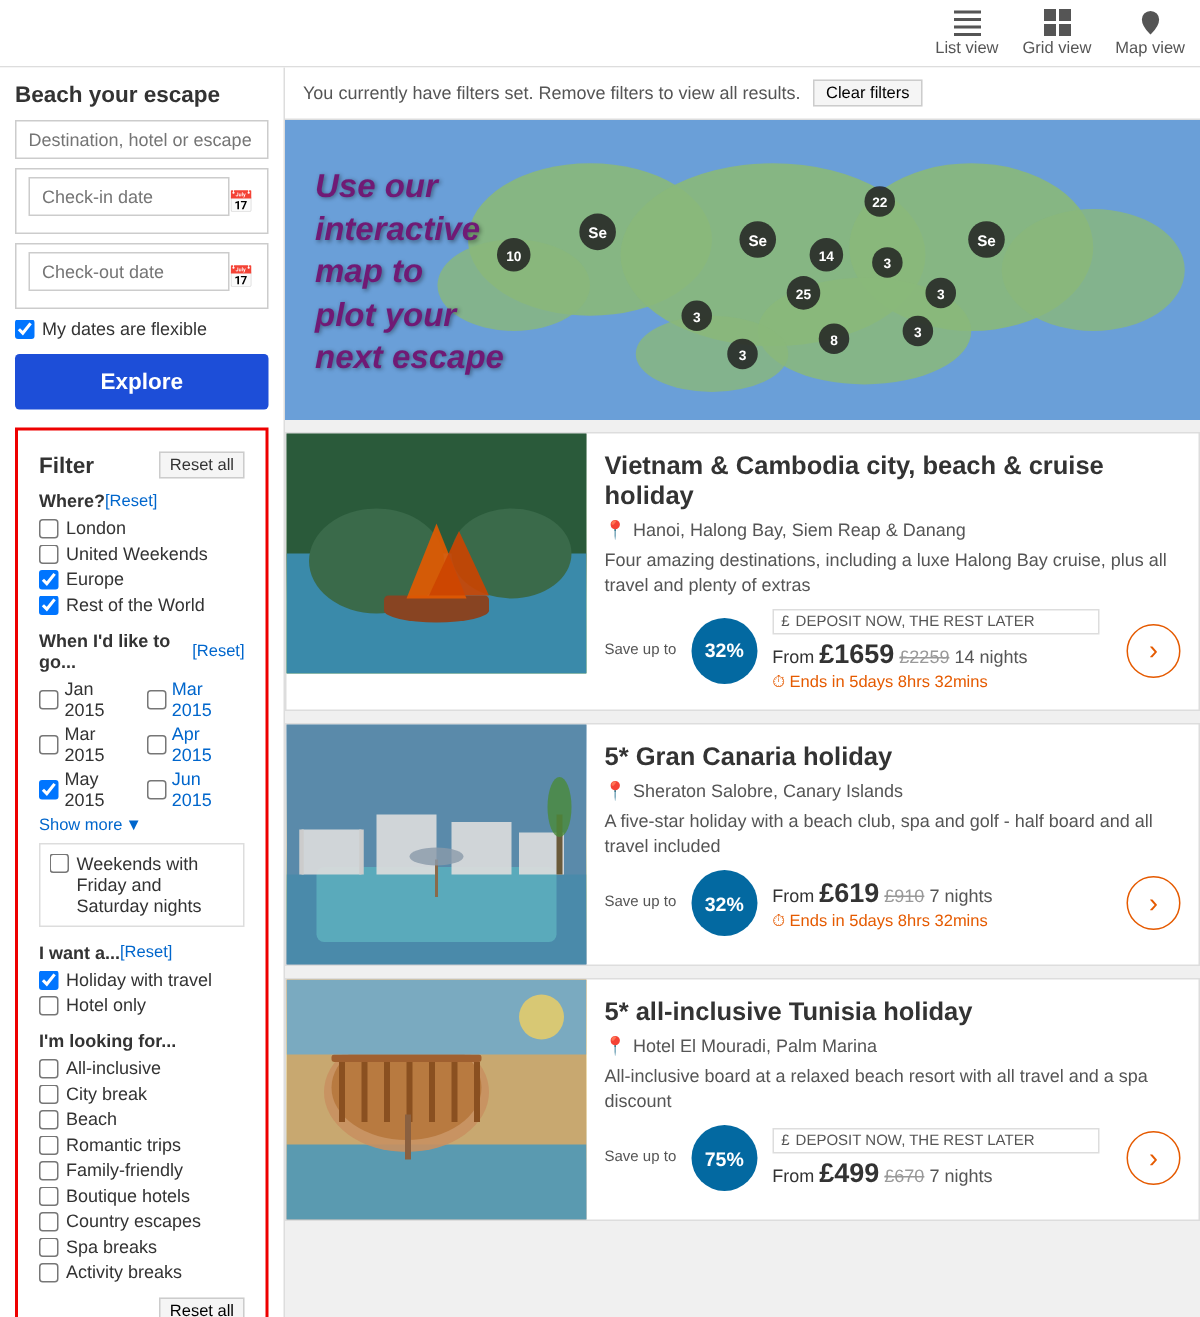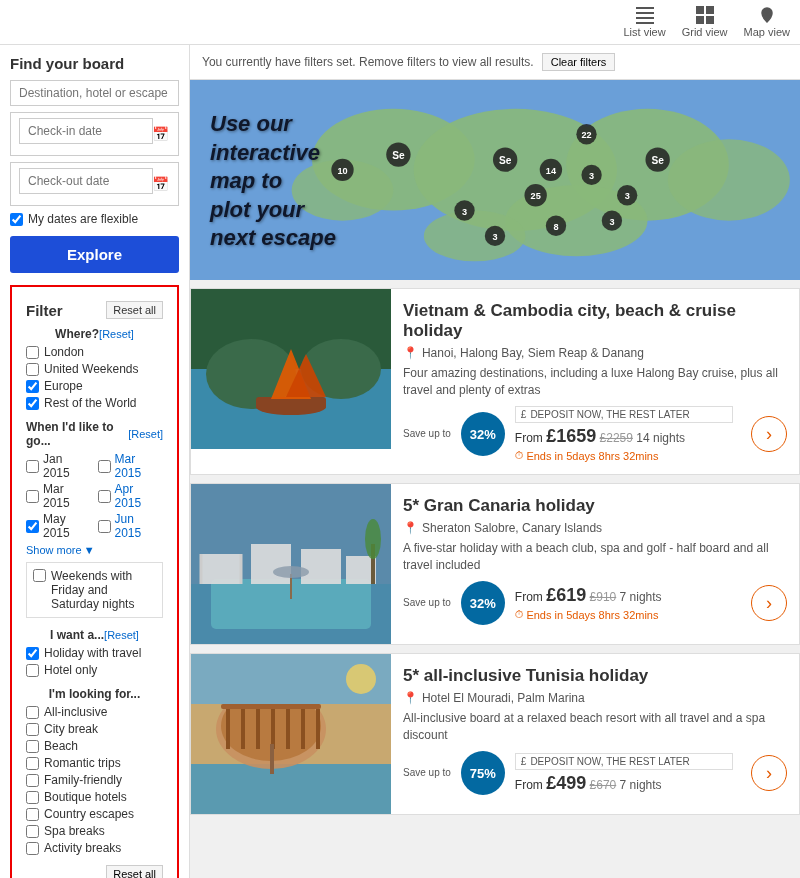--- a/index.html
+++ b/index.html
@@ -25,21 +25,21 @@
     .date-field .cal-icon { color: #999; font-size: 14px; }
     .flexible-dates { display: flex; align-items: center; gap: 5px; margin-bottom: 10px; font-size: 12px; color: #333; }
     .explore-btn { width: 100%; background: #1d4ed8; color: #fff; border: none; padding: 10px; font-size: 15px; font-weight: bold; cursor: pointer; border-radius: 3px; }
 
     
     .filter-panel { border: 2px solid #e00; padding: 14px; }
     .filter-header { display: flex; justify-content: space-between; align-items: center; margin-bottom: 8px; }
     .filter-title { font-size: 15px; font-weight: bold; }
     .reset-all-btn { font-size: 11px; border: 1px solid #ccc; background: #f5f5f5; padding: 2px 6px; cursor: pointer; color: #333; }
     .filter-section { margin-bottom: 10px; }
-    .filter-section-header { display: flex; justify-content: center; align-items: center; margin-bottom: 4px; }
+    .filter-section-header { display: flex; justify-content: flex-start; align-items: center; margin-bottom: 4px; }
     .filter-section-title { font-weight: bold; font-size: 12px; color: #333; }
     .reset-link { font-size: 11px; color: #0066cc; cursor: pointer; text-decoration: none; }
     .filter-item { display: flex; align-items: center; gap: 5px; margin-bottom: 3px; font-size: 12px; }
     .filter-item label { cursor: pointer; }
     .filter-item input[type="checkbox"] { margin: 0; cursor: pointer; }
 
     
     .date-grid { display: grid; grid-template-columns: 1fr 1fr; gap: 2px 6px; margin-bottom: 4px; }
     .date-item { display: flex; align-items: center; gap: 4px; font-size: 12px; }
     .date-item label { cursor: pointer; }
@@ -53,21 +53,21 @@
     
     .right-content { flex: 1; padding: 0; }
 
     
     .filter-notice { background: #fff; padding: 8px 12px; font-size: 12px; color: #555; display: flex; align-items: center; gap: 8px; border-bottom: 1px solid #ddd; }
     .clear-filters-btn { border: 1px solid #ccc; background: #f5f5f5; padding: 2px 8px; font-size: 11px; cursor: pointer; white-space: nowrap; }
 
     
     .map-banner { position: relative; height: 200px; background: #6a9fd8; overflow: hidden; margin-bottom: 8px; }
     .map-bg { width: 100%; height: 100%; background: linear-gradient(135deg, #4a7db5 0%, #7ab3d4 40%, #5a9dc4 70%, #4a8ab5 100%); }
-    .map-text { position: absolute; top: 30px; left: 20px; color: #0f172a; font-size: 22px; font-style: italic; line-height: 1.3; text-shadow: 1px 1px 3px rgba(0,0,0,0.4); font-weight: bold; }
+    .map-text { position: absolute; top: 30px; left: 20px; color: #701a75; font-size: 22px; font-style: italic; line-height: 1.3; text-shadow: 1px 1px 3px rgba(0,0,0,0.4); font-weight: bold; }
 
     
     .deal-card { display: flex; background: #fff; margin-bottom: 8px; border: 1px solid #ddd; }
     .deal-image { width: 200px; min-width: 200px; height: 160px; position: relative; overflow: hidden; }
     .flights-badge { position: absolute; top: 8px; left: 8px; background: rgba(30,30,30,0.85); color: #fff; font-size: 10px; padding: 3px 6px; border-radius: 3px; display: flex; align-items: center; gap: 4px; }
     .deal-info { flex: 1; padding: 12px; }
     .deal-title { font-size: 17px; font-weight: bold; color: #333; margin-bottom: 4px; line-height: 1.2; }
     .deal-location { font-size: 12px; color: #555; margin-bottom: 5px; display: flex; align-items: center; gap: 4px; }
     .deal-desc { font-size: 12px; color: #555; margin-bottom: 8px; line-height: 1.4; }
     .deal-price-section { display: flex; align-items: center; gap: 10px; }
@@ -118,21 +118,21 @@
       </svg>
     <span>Map view</span>
   </div>
 </div>
 
 <div class="main-layout">
 
   <div class="left-panel">
 
     <div class="find-escape">
-      <h3>Find your board</h3>
+      <h3>Beach your escape</h3>
       <input type="text" placeholder="Destination, hotel or escape" style="">
       <div class="date-field">
         <input type="text" placeholder="Check-in date" style="">
         <span class="cal-icon">📅</span>
       </div>
       <div class="date-field">
         <input type="text" placeholder="Check-out date" style="">
         <span class="cal-icon">📅</span>
       </div>
       <div class="flexible-dates">

